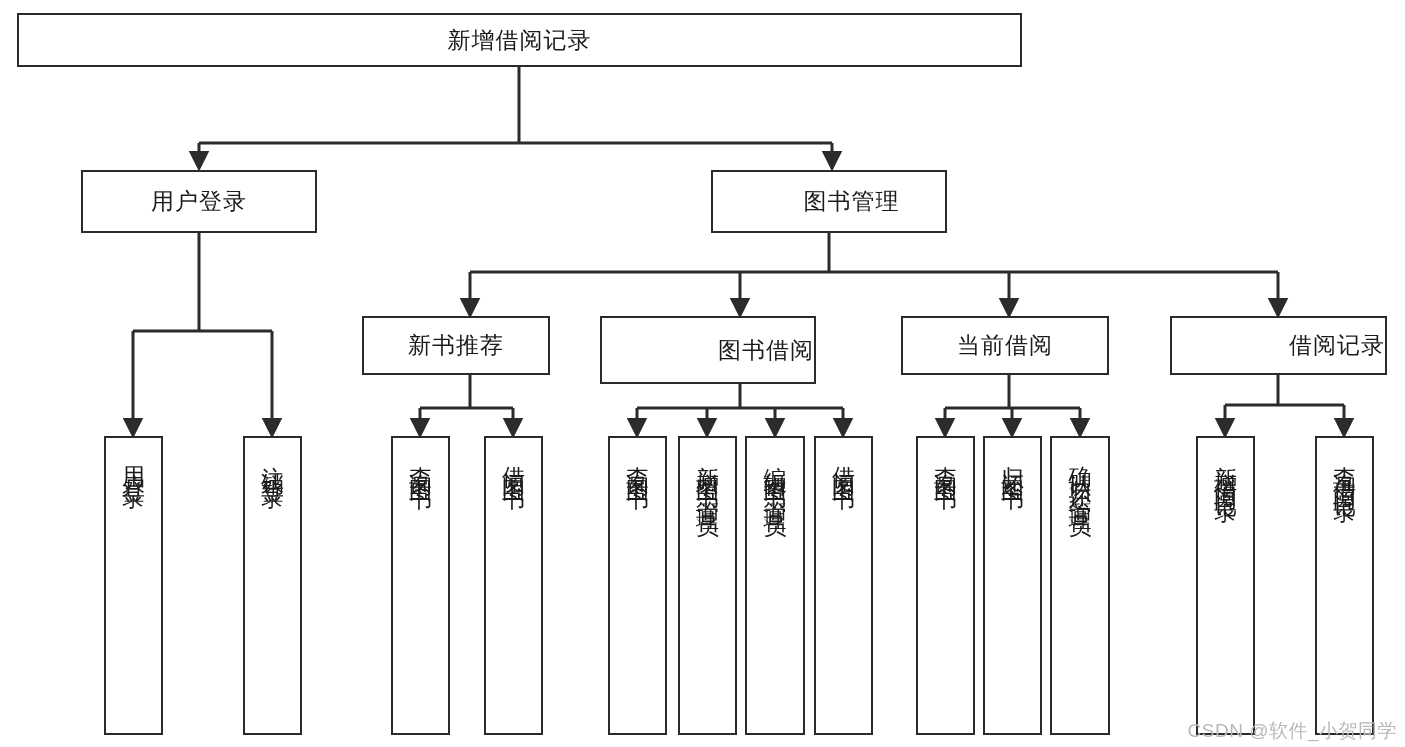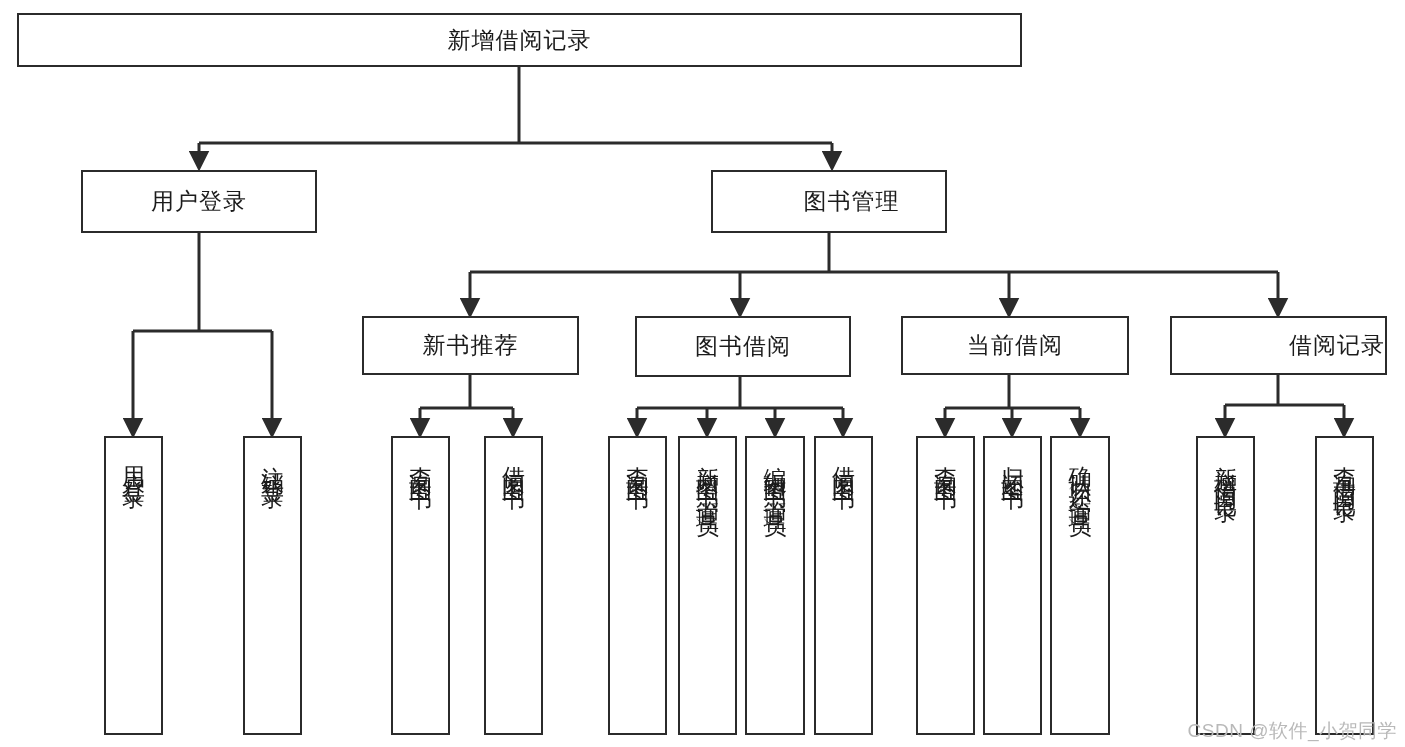--- a/index.html
+++ b/index.html
@@ -124,27 +124,27 @@
     <span class="hlabel">新增借阅记录</span>
   </div>
 
   <div class="node horiz" style="left: 81px; top: 170px; width: 236px; height: 63px;">
     <span class="hlabel">用户登录</span>
   </div>
   <div class="node horiz" style="left: 711px; top: 170px; width: 236px; height: 63px; padding-left: 45px;">
     <span class="hlabel">图书管理</span>
   </div>
 
-  <div class="node horiz" style="left: 362px; top: 316px; width: 217px; height: 59px;">
+  <div class="node horiz" style="left: 362px; top: 316px; width: 188px; height: 59px;">
     <span class="hlabel">新书推荐</span>
   </div>
-  <div class="node horiz" style="left: 635px; top: 316px; width: 216px; height: 61px;">
+  <div class="node horiz" style="left: 600px; top: 316px; width: 216px; height: 68px; justify-content: flex-end;">
     <span class="hlabel">图书借阅</span>
   </div>
-  <div class="node horiz" style="left: 901px; top: 316px; width: 228px; height: 59px;">
+  <div class="node horiz" style="left: 901px; top: 316px; width: 208px; height: 59px;">
     <span class="hlabel">当前借阅</span>
   </div>
   <div class="node horiz" style="left: 1170px; top: 316px; width: 217px; height: 59px; justify-content: flex-end;">
     <span class="hlabel">借阅记录</span>
   </div>
 
   <div class="node vert" style="left: 104px; top: 436px; width: 59px; height: 299px;">
     <span class="vlabel">用户登录</span>
   </div>
   <div class="node vert" style="left: 243px; top: 436px; width: 59px; height: 299px;">

